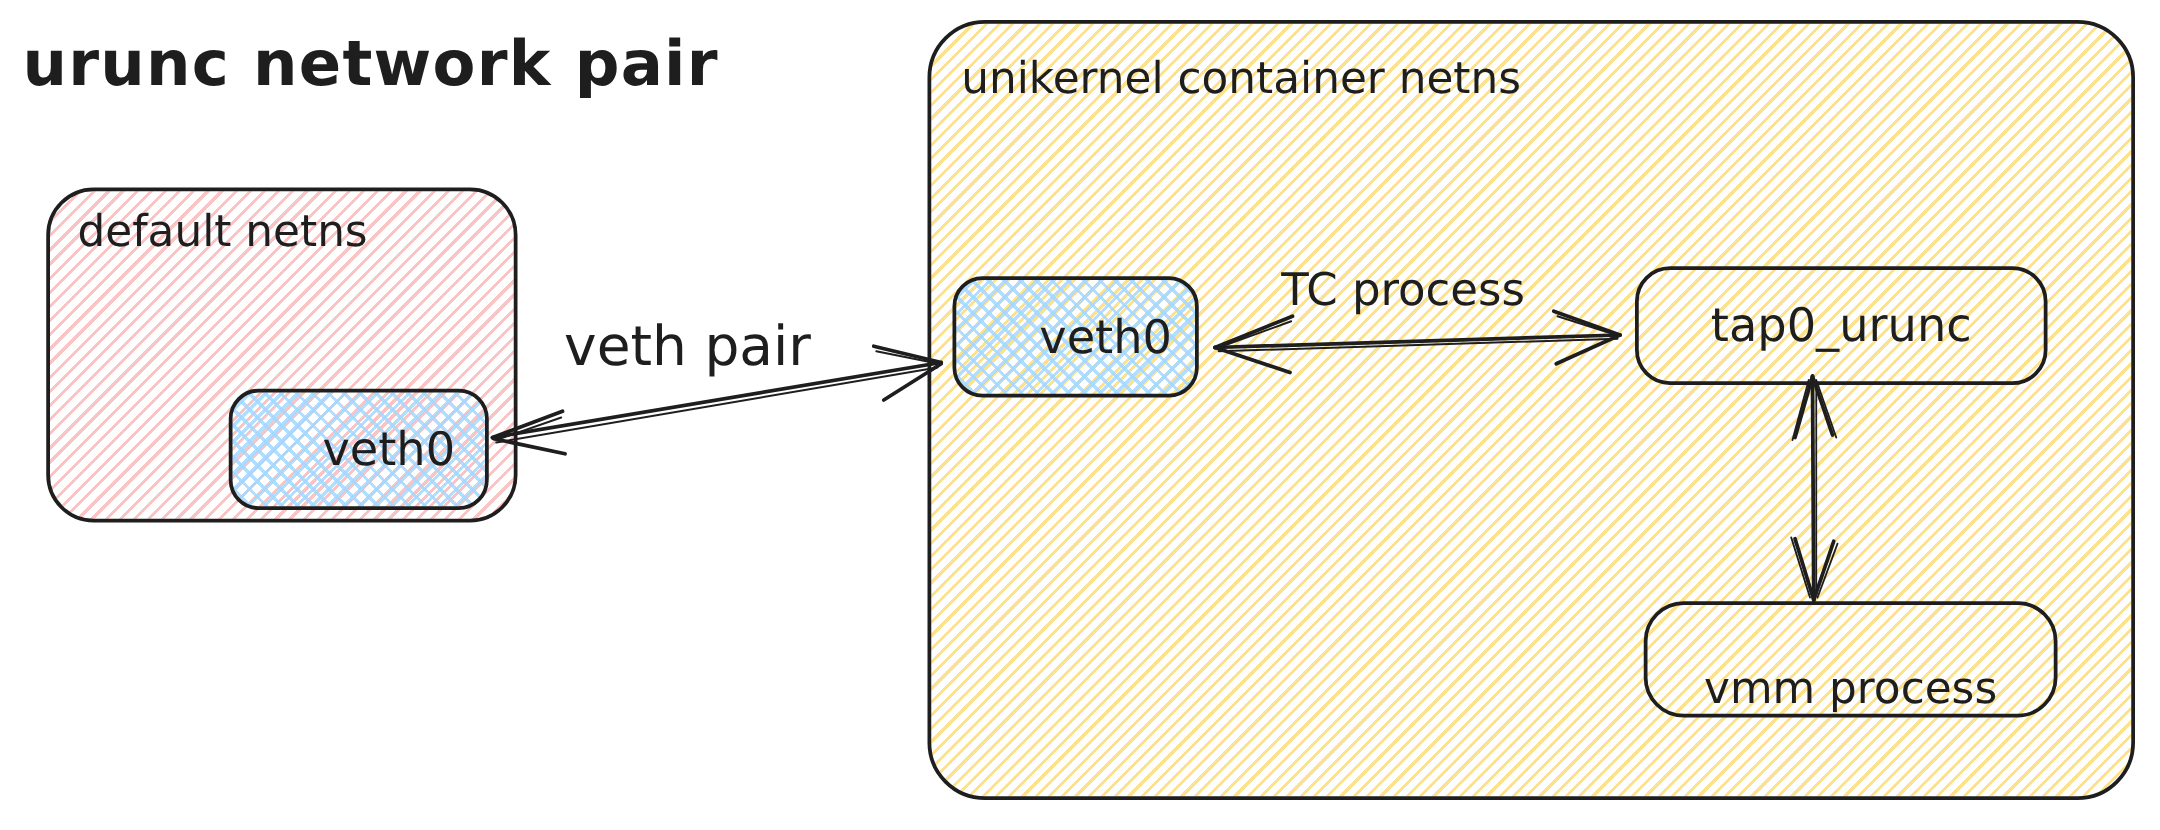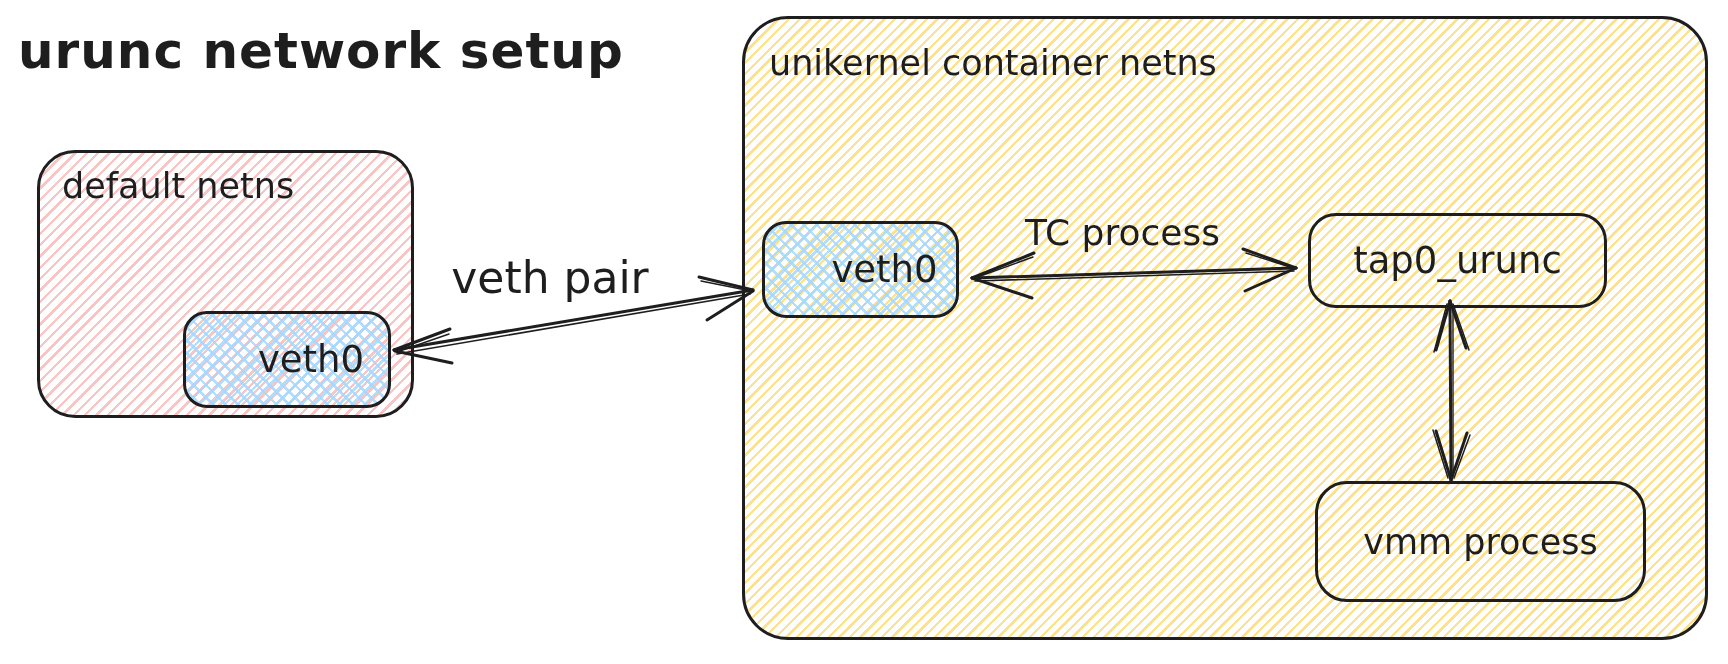--- a/index.html
+++ b/index.html
@@ -49,22 +49,22 @@
     white-space:nowrap;
   }
   .blue-fill{
     background:
       repeating-linear-gradient(135deg,rgba(165,216,255,0.85) 0px,rgba(165,216,255,0.85) 2.6px,transparent 2.6px,transparent 9px),
       repeating-linear-gradient(45deg,rgba(165,216,255,0.85) 0px,rgba(165,216,255,0.85) 2.6px,transparent 2.6px,transparent 9px);
     padding-left: 48px;
   }
   .veth-left{left:183px;top:311px;width:208px;height:97px;border-radius:24px;}
   .veth-right{left:762px;top:221px;width:197px;height:97px;border-radius:24px;}
-  .tap-box{left:1308px;top:213px;width:299px;height:95px;border-radius:28px;background:transparent;}
-  .vmm-box{left:1315px;top:481px;width:331px;height:121px;border-radius:32px;background:transparent;font-size:35px;}
+  .tap-box{left:1308px;top:213px;width:330px;height:95px;border-radius:28px;background:transparent;}
+  .vmm-box{left:1315px;top:481px;width:331px;height:93px;border-radius:32px;background:transparent;font-size:35px;align-items:flex-end;}
   .arrow-label{
     position:absolute;
     font-size:44px;
     white-space:nowrap;
     text-align:center;
   }
   .veth-pair-label{left:440px;top:252px;width:220px;}
   .tc-redirect-label{left:1000px;top:212px;width:245px;font-size:36px;}
   .arrows-layer{
     position:absolute;left:0;top:0;width:1728px;height:664px;
@@ -72,21 +72,21 @@
   }
   .arrows-layer path{
     stroke:#1e1e1e;fill:none;stroke-linecap:round;
   }
 </style>
 </head>
 <body>
 
 <div class="canvas">
 
-  <div class="title">urunc network setup</div>
+  <div class="title">urunc network pair</div>
 
   <div class="netns-box pink-box">
     <div class="netns-label">default netns</div>
   </div>
 
   <div class="node-box blue-fill veth-left">
     <span>veth0</span>
   </div>
 
   <div class="netns-box yellow-box">

